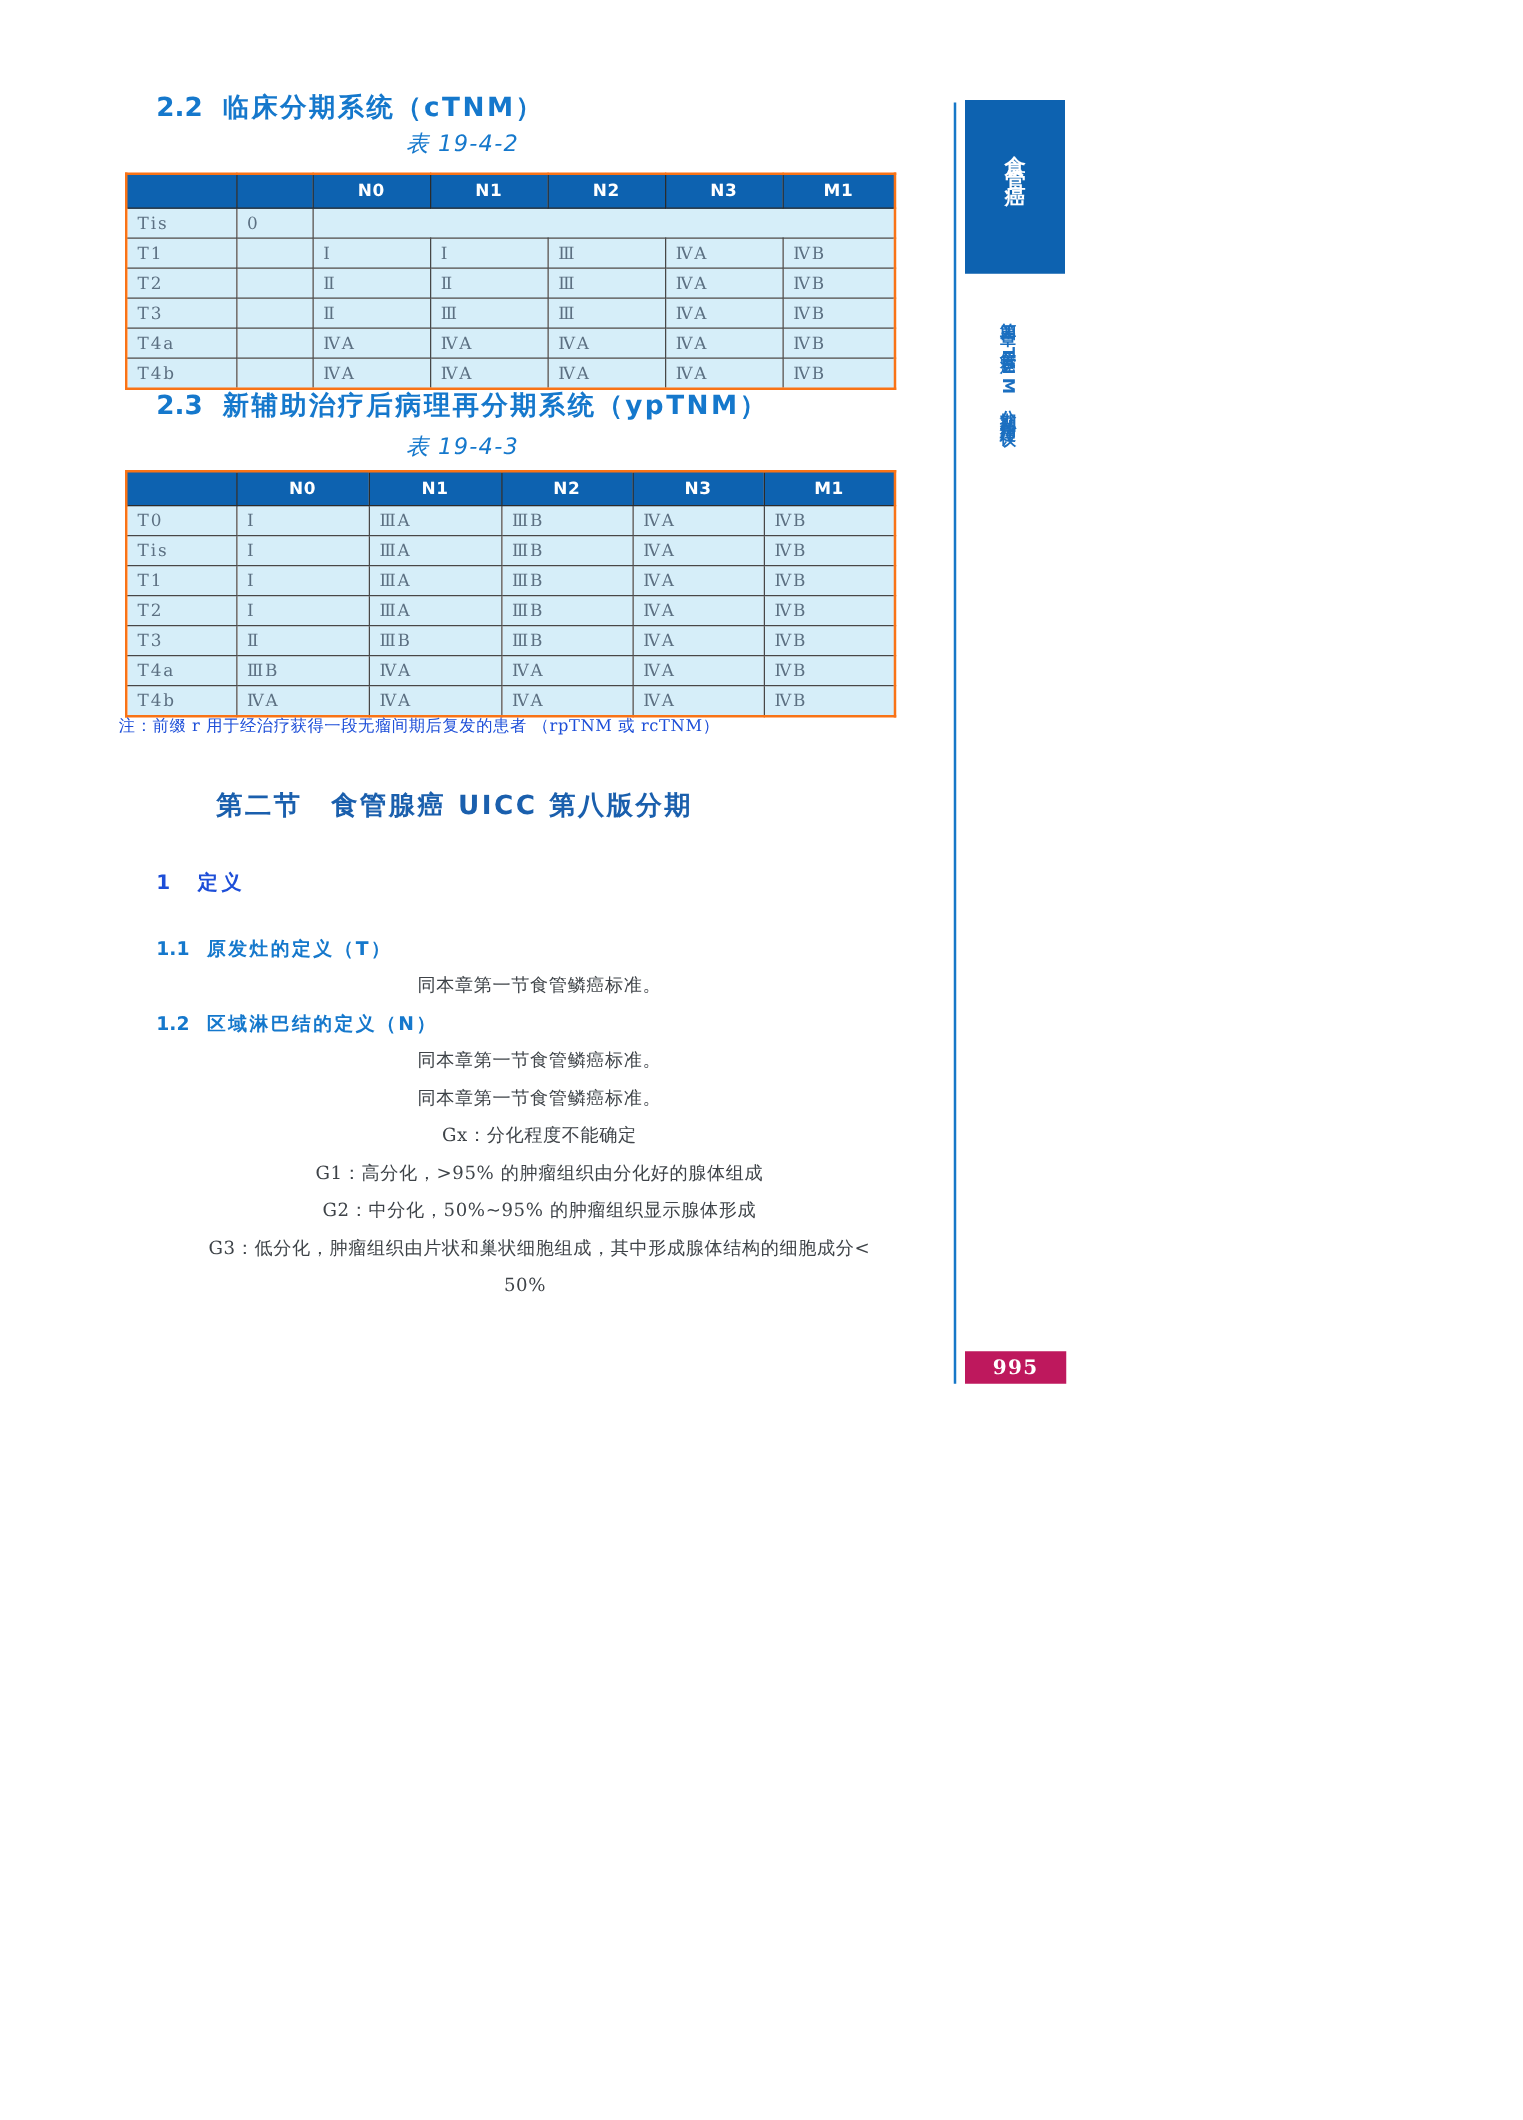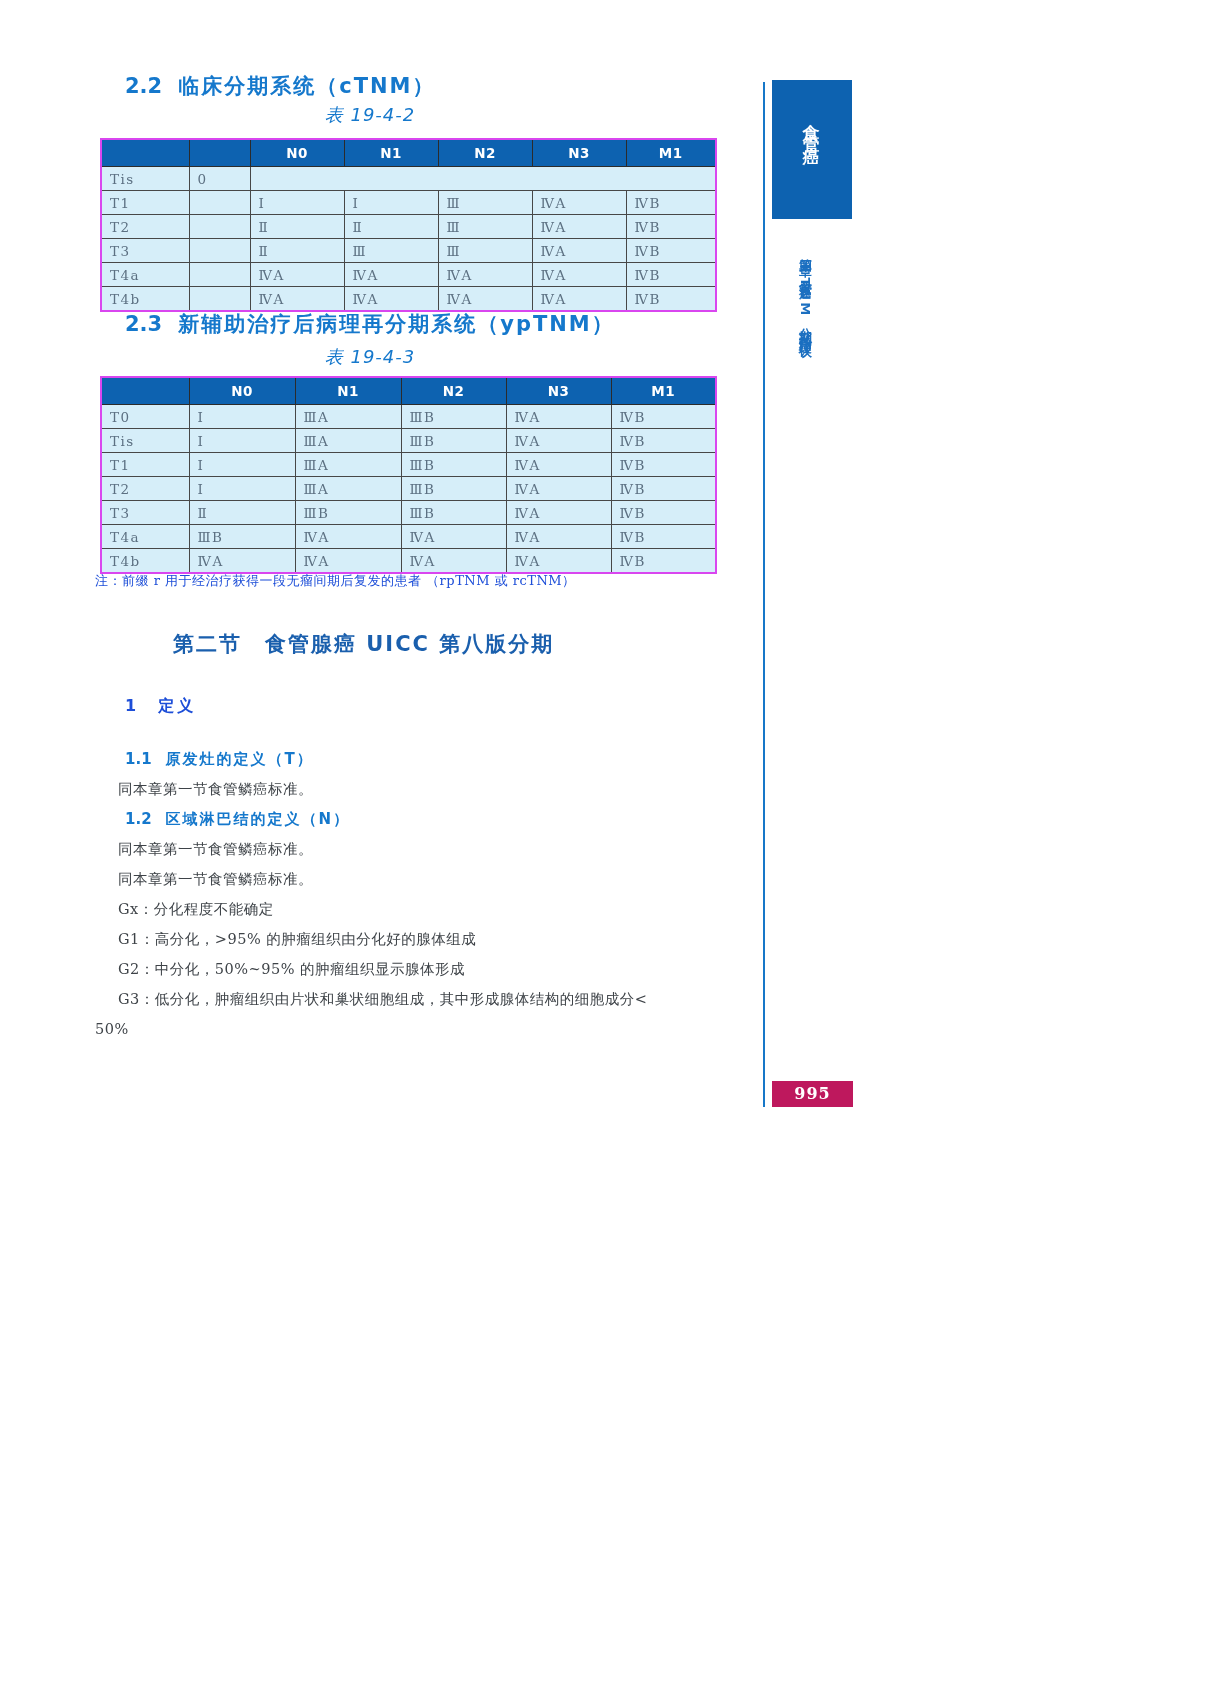--- a/index.html
+++ b/index.html
@@ -5,36 +5,36 @@
   html,body{margin:0;padding:0;background:#e8e8e8;}
   .page{
     position:relative;width:1218px;height:1696px;background:#ffffff;
     font-family:"DejaVu Sans","Liberation Sans",sans-serif;overflow:hidden;
   }
   
   .sec-heading{position:absolute;font-size:21px;font-weight:bold;color:#1578cc;letter-spacing:2px;white-space:nowrap;}
   .sec-heading .num{letter-spacing:0;margin-right:16px;}
   .tbl-caption{position:absolute;left:100px;width:540px;text-align:center;font-size:18px;color:#1578cc;letter-spacing:1px;font-style:italic;}
   
-  table.stage{position:absolute;left:100px;border-collapse:collapse;table-layout:fixed;width:615px;border:2px solid #d946ef;}
+  table.stage{position:absolute;left:100px;border-collapse:collapse;table-layout:fixed;width:615px;border:2px solid #f97316;}
   table.stage th{background:#0d62b0;color:#ffffff;font-size:13.5px;font-weight:bold;height:24px;border:1px solid #2b2b2b;text-align:center;letter-spacing:0.5px;}
   table.stage td{background:#d6eef9;height:23px;border:1px solid #474747;
     font-family:"DejaVu Serif","DejaVu Sans","Liberation Serif",serif;
     font-size:13.5px;color:#5c7082;padding:0 0 0 8px;letter-spacing:1.5px;overflow:hidden;white-space:nowrap;}
   .note{position:absolute;left:95px;font-size:13px;color:#1d4ed8;letter-spacing:0.5px;
     font-family:"DejaVu Serif","DejaVu Sans","Liberation Serif",serif;white-space:nowrap;}
   .sec2-title{position:absolute;left:125px;font-size:21px;font-weight:bold;color:#1a5fad;letter-spacing:2px;white-space:nowrap;}
   .sub1{position:absolute;left:125px;font-size:16px;font-weight:bold;color:#1d4ed8;letter-spacing:3px;white-space:nowrap;}
   
   .defs{position:absolute;left:95px;top:744px;width:650px;}
   .line{height:30px;line-height:30px;white-space:nowrap;}
   .line.sub-heading{font-size:15px;font-weight:bold;color:#1578cc;padding-left:30px;letter-spacing:2px;}
   .line.sub-heading .num{letter-spacing:0;margin-right:14px;}
   .line.para{font-family:"DejaVu Serif","DejaVu Sans","Liberation Serif",serif;
-    font-size:14.5px;color:#3e4348;padding-left:23px;letter-spacing:0.5px;}
+    font-size:14.5px;color:#3e4348;padding-left:23px;letter-spacing:0.5px;text-align:center;}
   .line.para.no-indent{padding-left:0;}
   
   .v-rule{position:absolute;left:763px;top:82px;width:2px;height:1025px;background:#1677c8;}
   .side-tab{position:absolute;left:772px;top:80px;width:80px;height:139px;background:#0d62b0;}
   .side-tab .vtext{position:absolute;left:50%;transform:translateX(-50%);top:30px;
     writing-mode:vertical-rl;color:#ffffff;font-size:17px;font-weight:bold;letter-spacing:12px;white-space:nowrap;}
   .chapter-label{position:absolute;left:796px;top:248px;writing-mode:vertical-rl;
     color:#1b6fc0;font-size:13px;letter-spacing:2.5px;white-space:nowrap;font-weight:bold;}
   .chapter-label .part2{margin-top:14px;}
   .page-badge{position:absolute;left:772px;top:1081px;width:81px;height:26px;background:#be185d;

